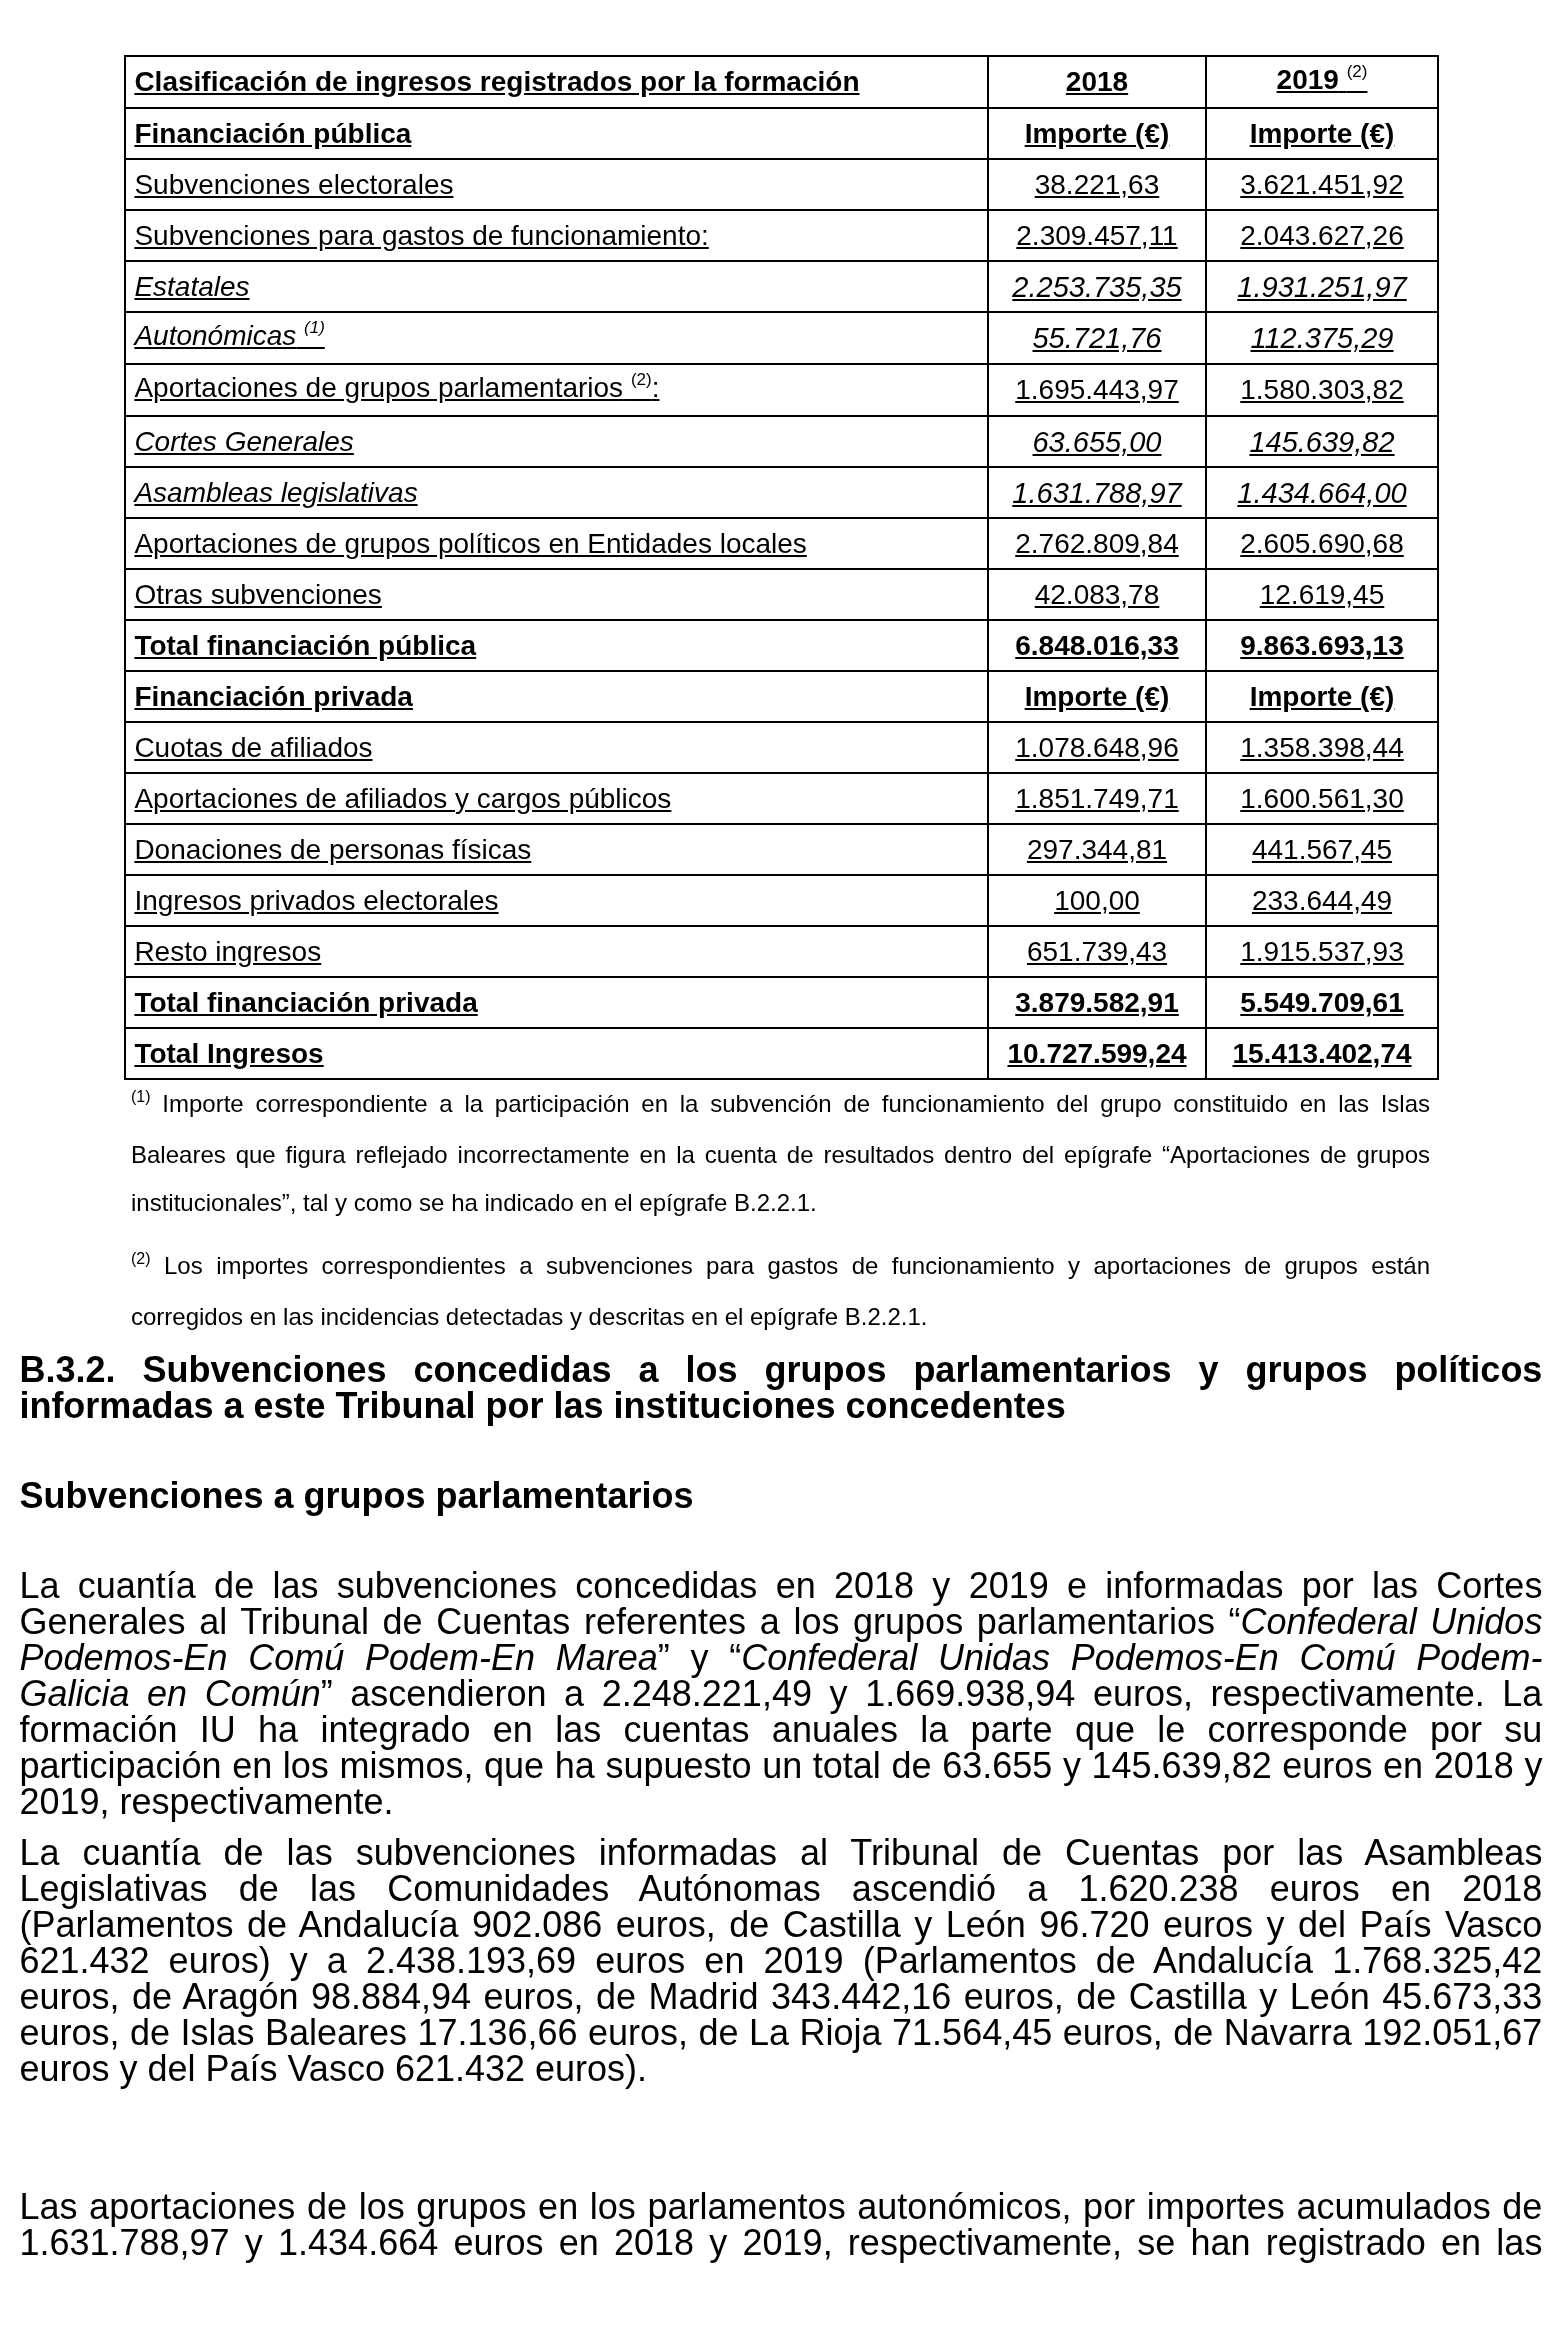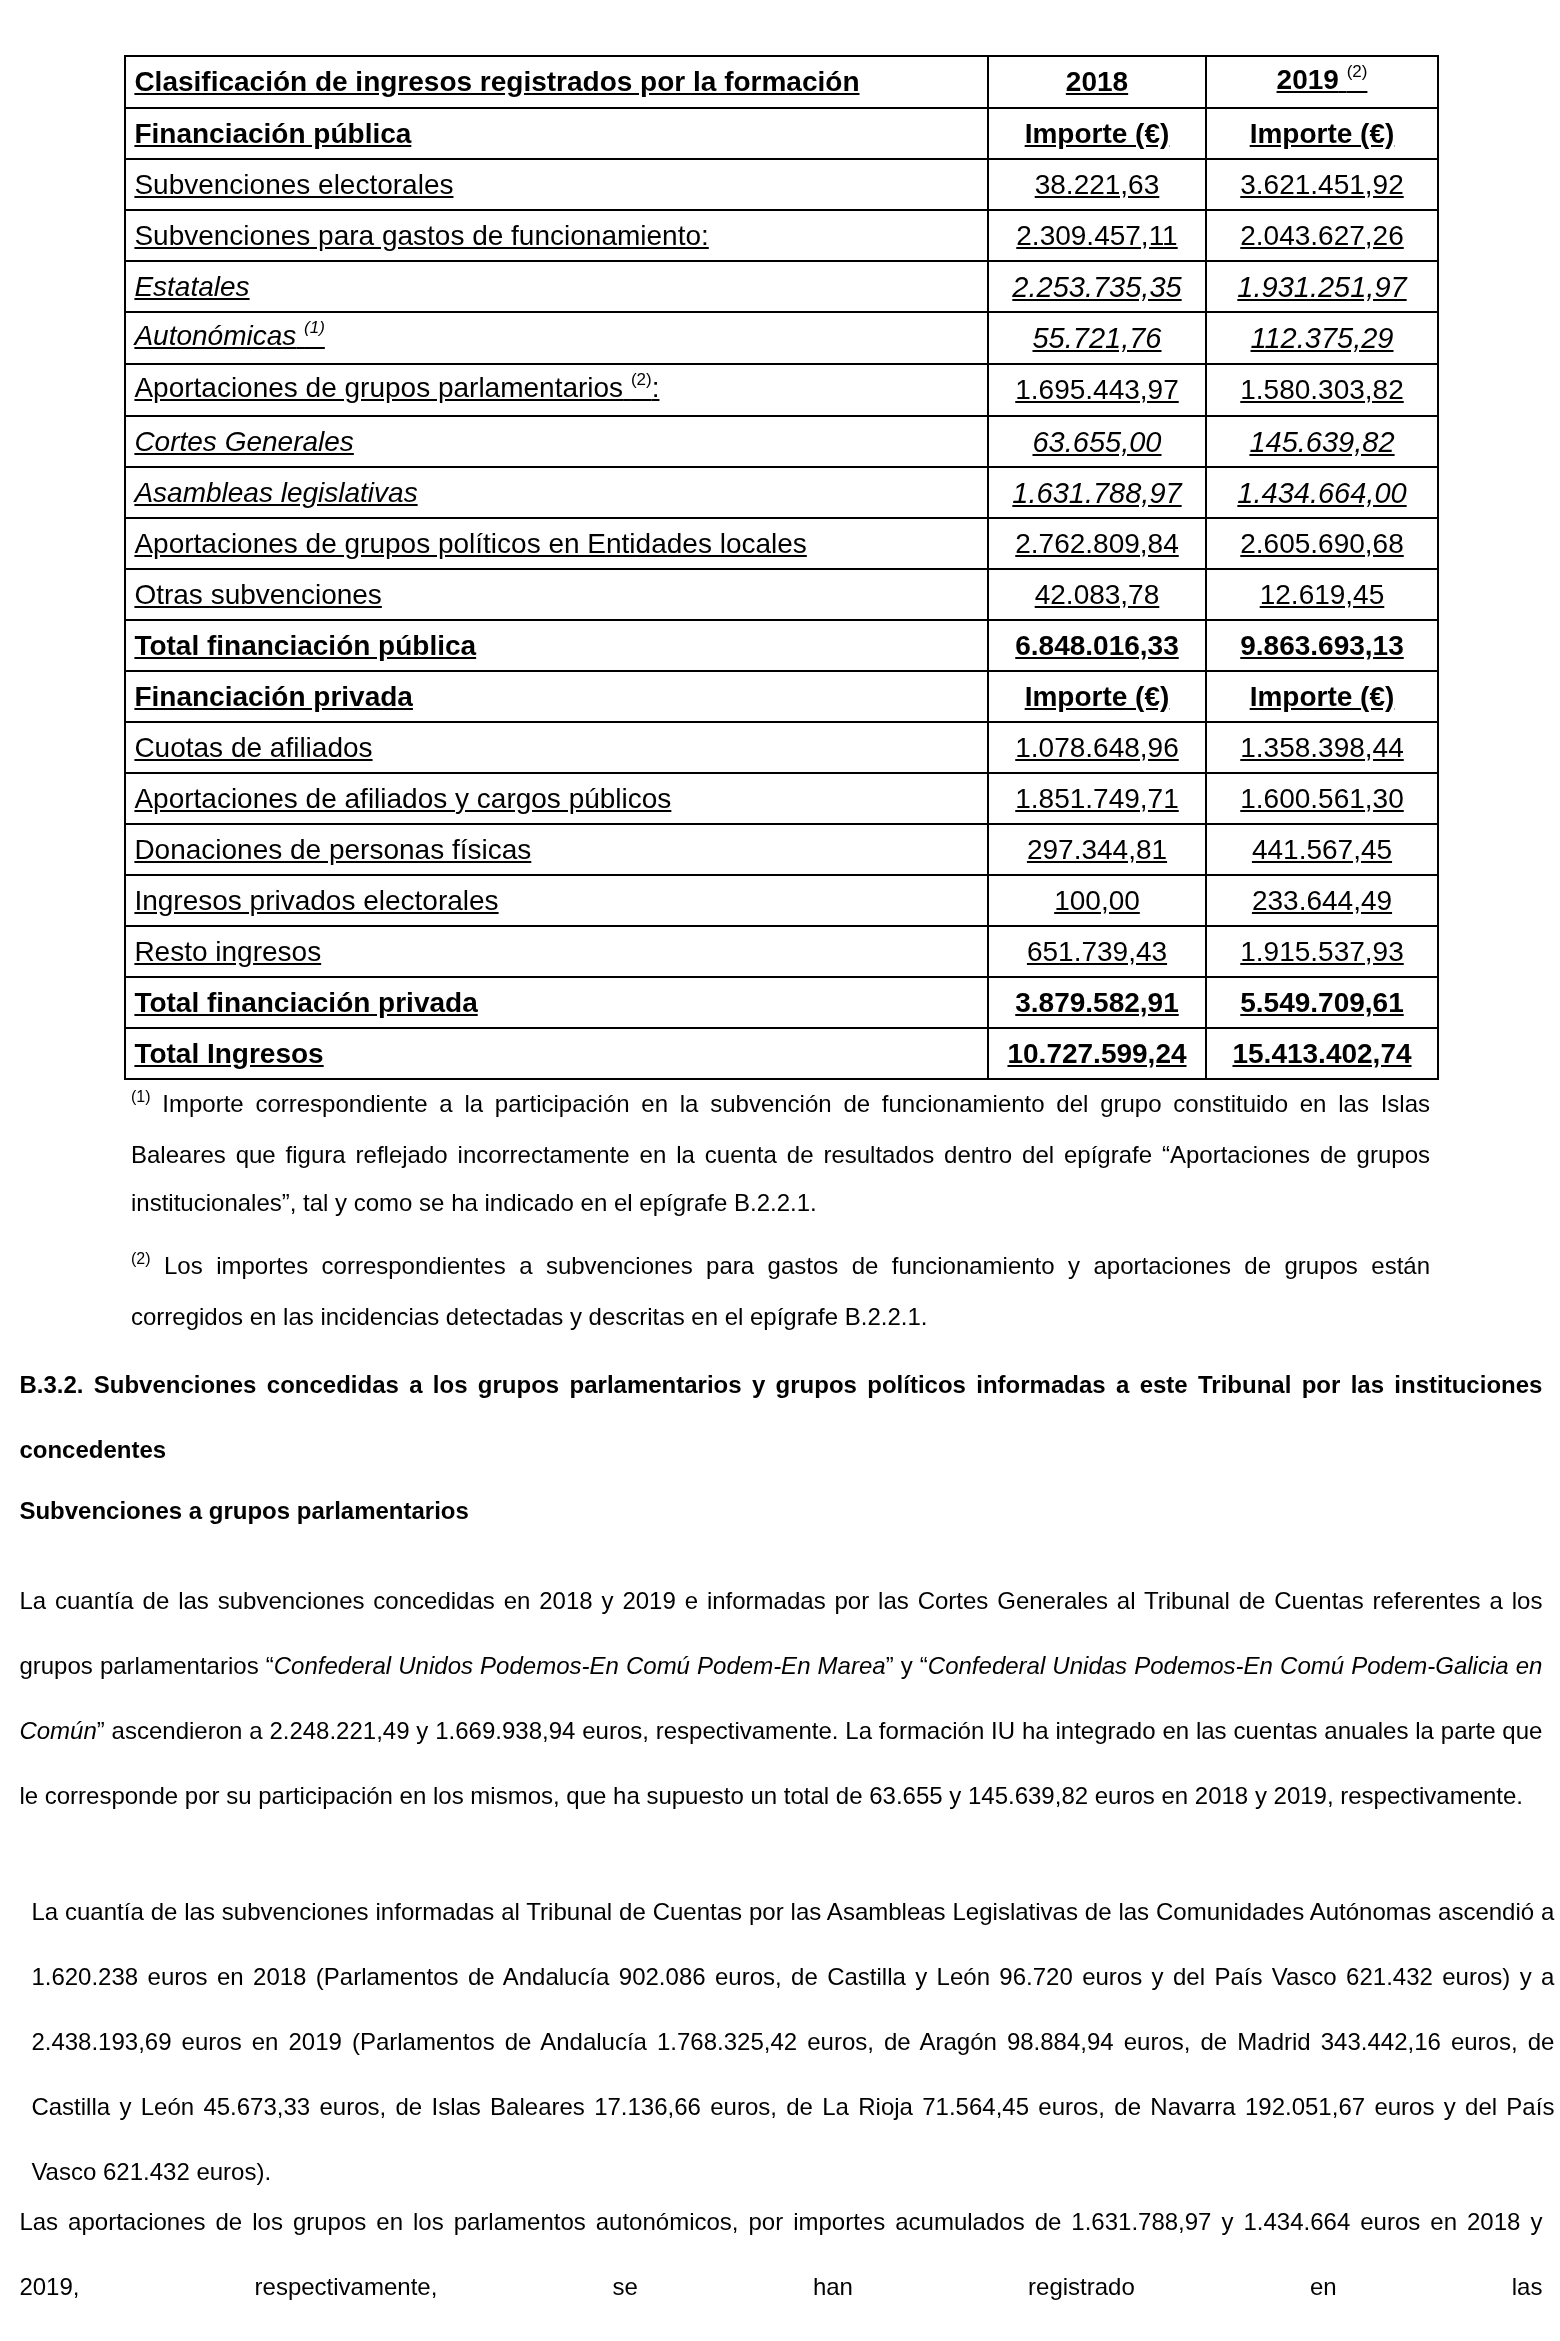--- a/index.html
+++ b/index.html
@@ -66,35 +66,35 @@
     .footnote sup {
       font-size: 16px;
       vertical-align: 0;
       position: relative;
       top: -10px;
     }
     .section {
       position: absolute;
       left: 19.4px;
       width: 1523px;
-      font-size: 24px;
-      line-height: 65px;
+      font-size: 36px;
+      line-height: 36px;
       text-align: justify;
     }
     .section-heading {
       top: 1352px;
       font-weight: bold;
       text-align: left;
     }
     .sub-heading {
       top: 1478px;
       font-weight: bold;
     }
     .para1 { top: 1568px; }
-    .para2 { top: 1879px; margin-left: 12px; }
+    .para2 { top: 1835px; }
     .para3 { top: 2189px; }
     .section p { margin: 0; text-align-last: left; }
     .section p.cont { text-align-last: justify; }
     em { font-style: italic; }
   </style>
 </head>
 <body>
 
 <div class="table-wrap">
   <table class="ingresos">

